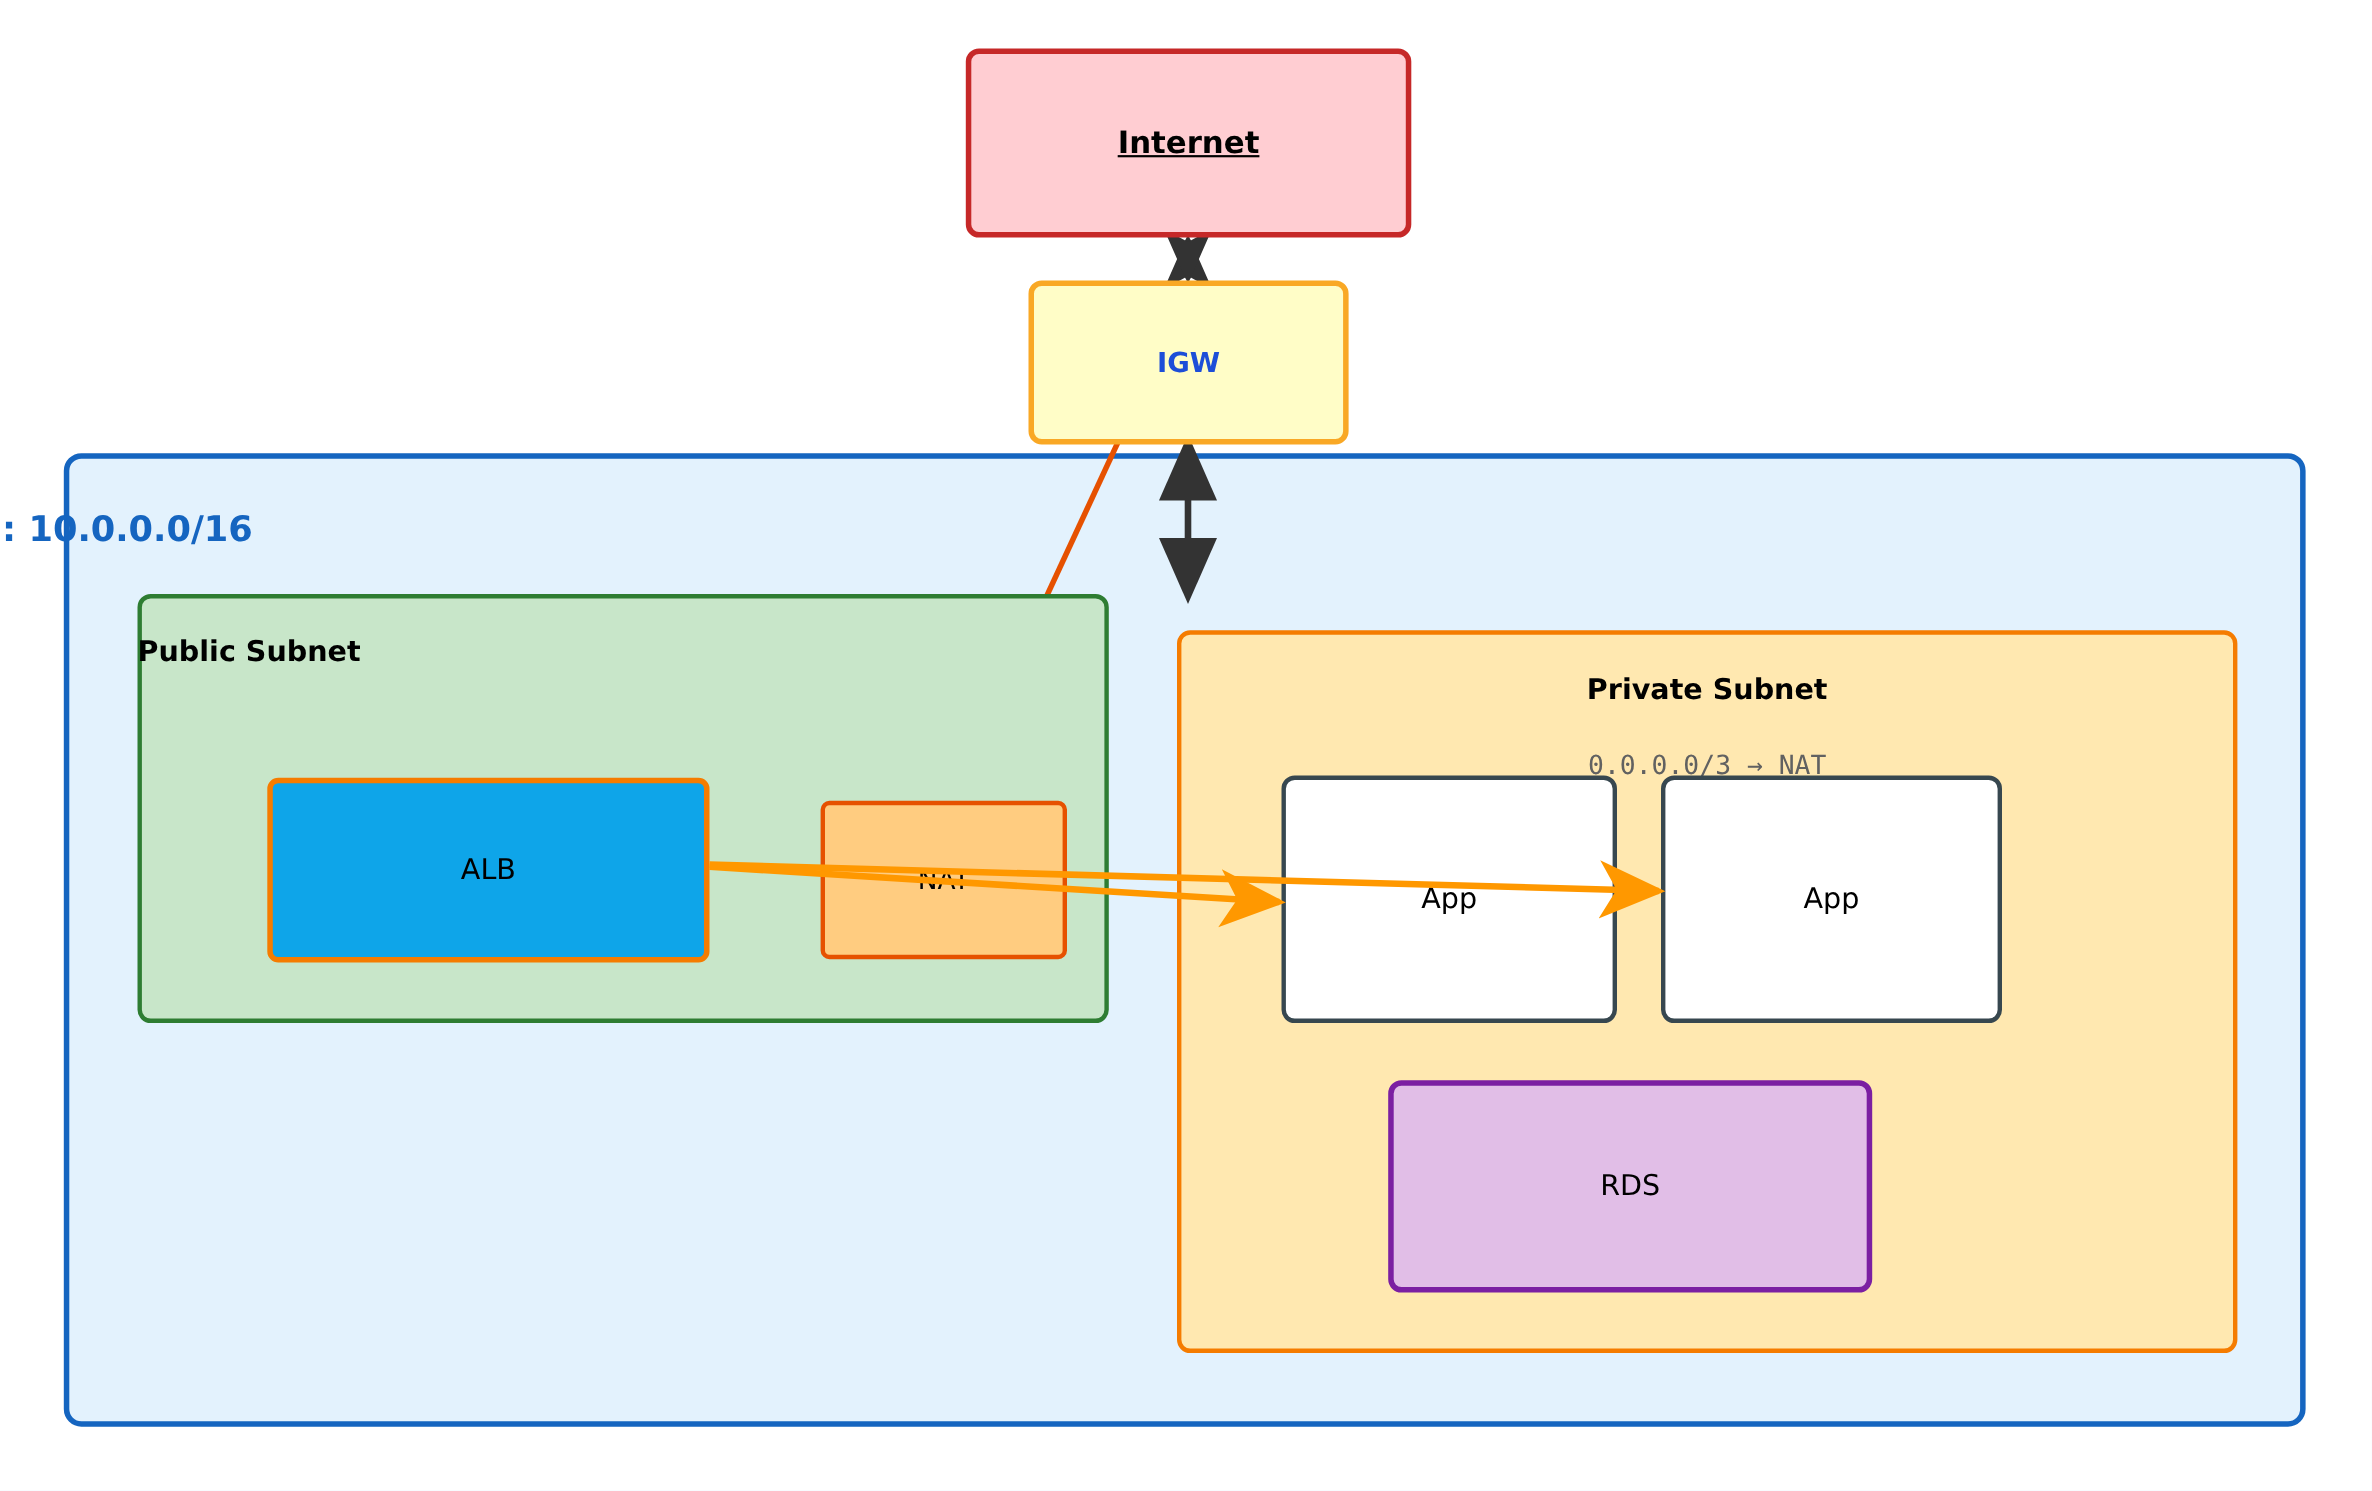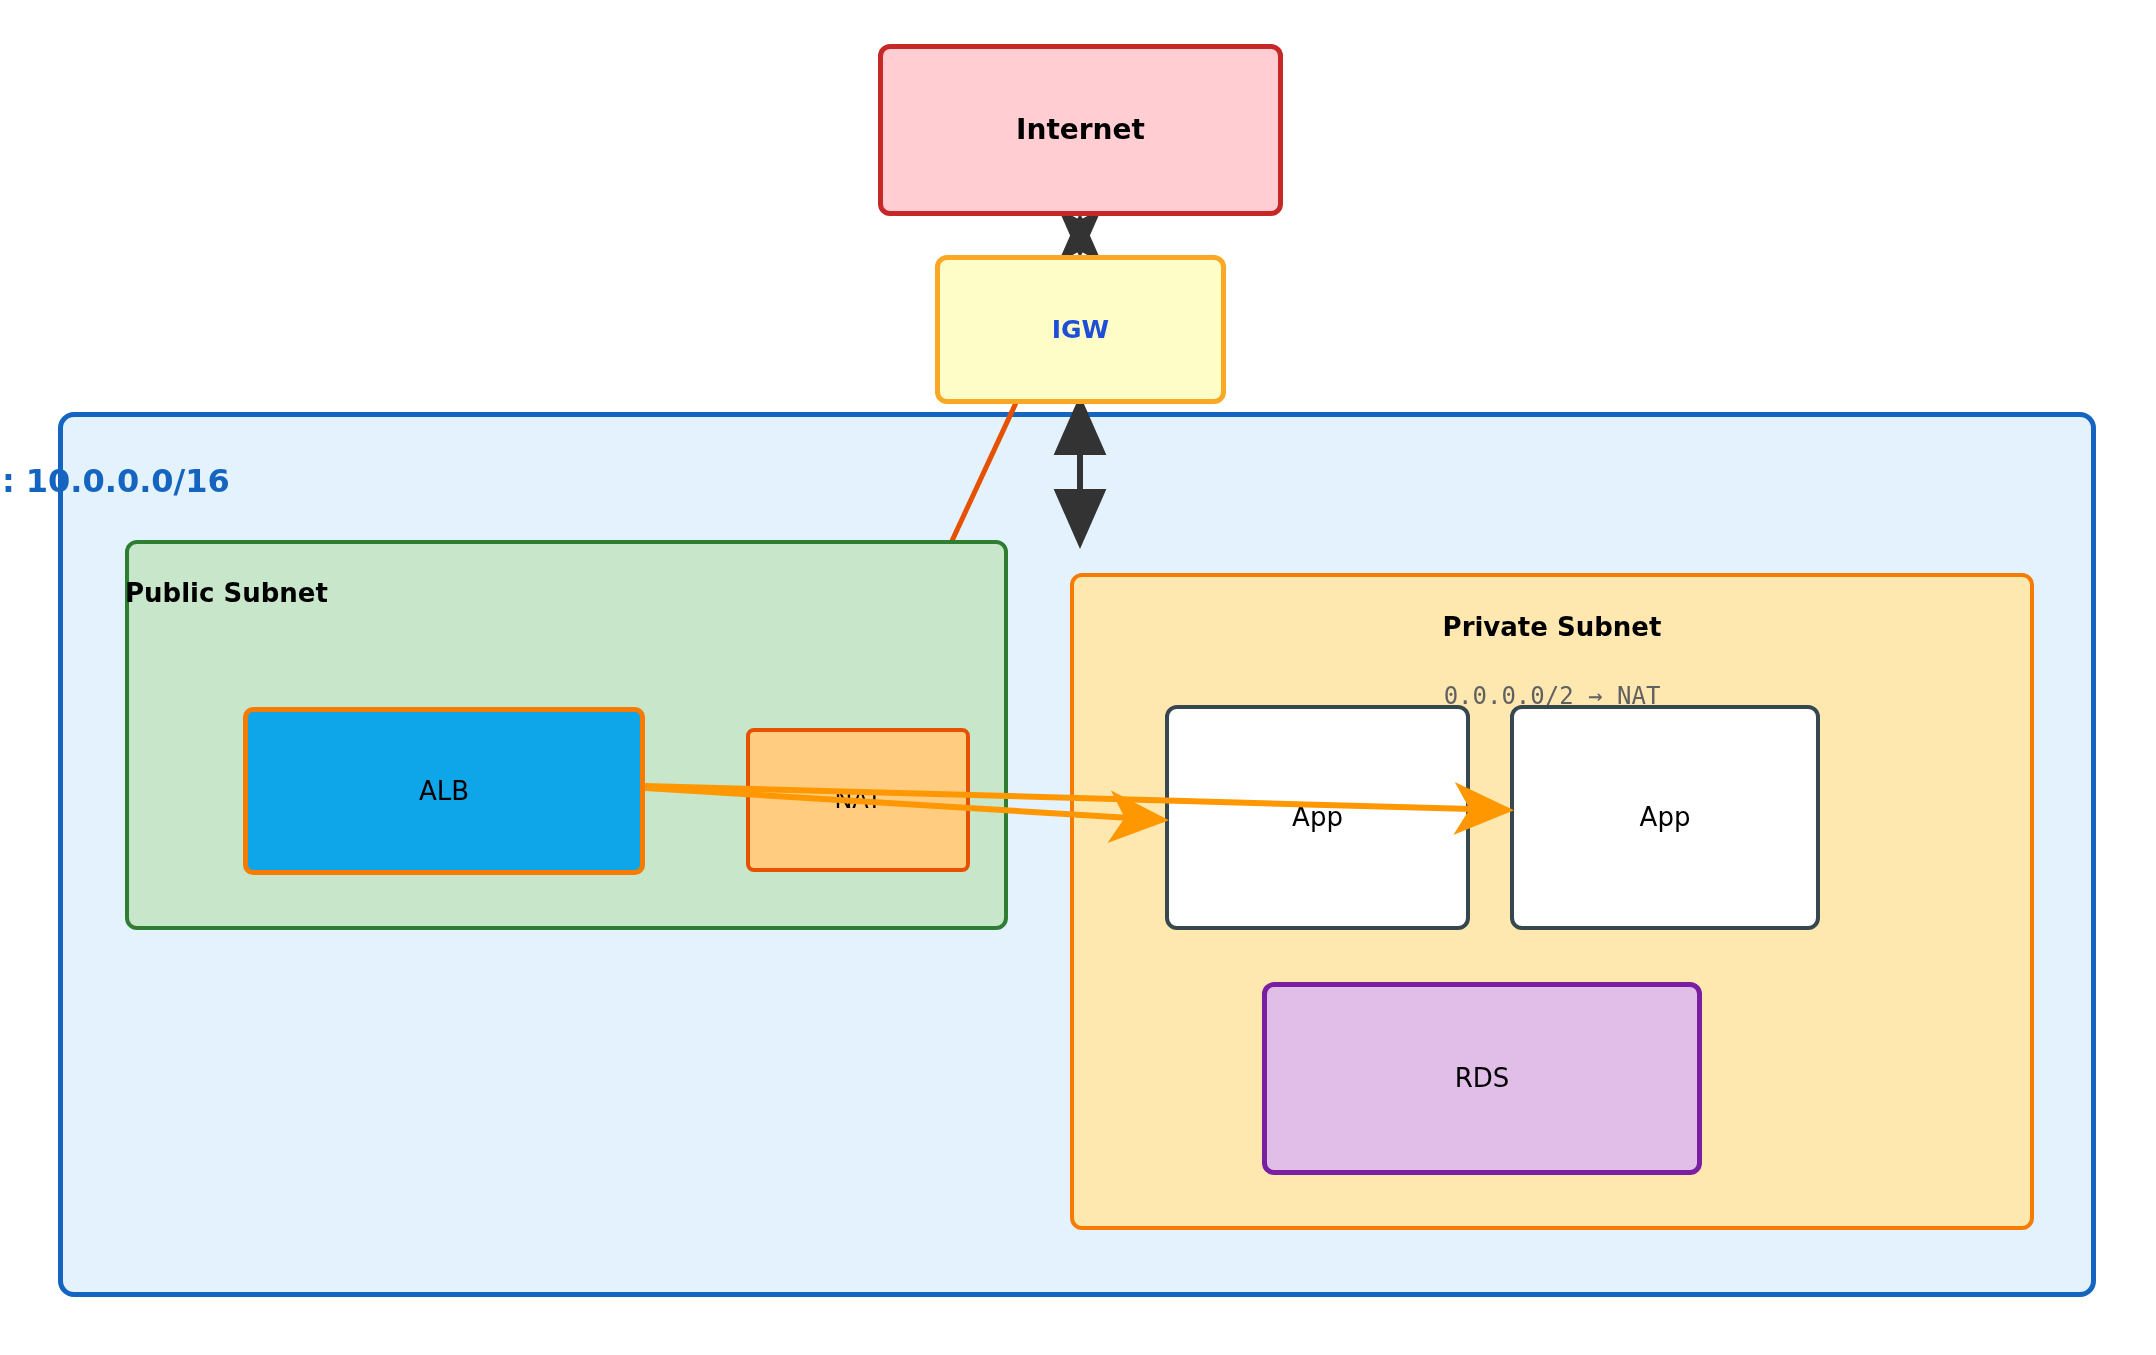--- a/index.html
+++ b/index.html
@@ -15,21 +15,21 @@
 
   
   #vpc{left:58px;top:412px;width:2038px;height:885px;
        background:#e3f2fd;border:5px solid #1565c0;border-radius:16px;z-index:2;}
   #vpc-label{position:absolute;left:0;top:462px;width:2156px;text-align:center;
              z-index:30;color:#1565c0;font-size:32px;font-weight:bold;}
   #vpc-label span{position:relative;left:-998px;}
 
   
   #internet{left:878px;top:44px;width:405px;height:172px;
-            background:#ffcdd2;border:5px solid #c62828;border-radius:12px;z-index:20;}
+            background:#ffcdd2;border:5px solid #c62828;border-radius:12px;z-index:20;text-decoration:underline;}
   #internet .lbl{font-size:28px;font-weight:bold;color:#000;}
 
   
   #igw{left:935px;top:255px;width:291px;height:149px;
        background:#fffdc7;border:5px solid #f9a825;border-radius:12px;z-index:20;}
   #igw .lbl{font-size:25px;font-weight:bold;color:#1d4ed8;}
 
   
   #public-subnet{left:125px;top:540px;width:883px;height:390px;
                  background:#c8e6c9;border:4px solid #2e7d32;border-radius:12px;
@@ -107,21 +107,21 @@
     <line x1="1021" y1="392" x2="862" y2="735" stroke="#e65100" stroke-width="5"></line>
 
     <line x1="1322" y1="925" x2="1392" y2="1022" stroke="#7b1fa2" stroke-width="5"></line>
 
     <line x1="1680" y1="925" x2="1585" y2="1022" stroke="#7b1fa2" stroke-width="5"></line>
   </svg>
 
   <div id="public-title">Public Subnet</div>
 
   <div id="private-title">Private Subnet</div>
-  <div id="private-route">0.0.0.0/2 → NAT</div>
+  <div id="private-route">0.0.0.0/3 → NAT</div>
 
   <div class="node" id="internet">
     <span class="lbl">Internet</span>
   </div>
 
   <div class="node" id="igw">
     <span class="lbl">IGW</span>
   </div>
 
   <div class="node" id="alb">

